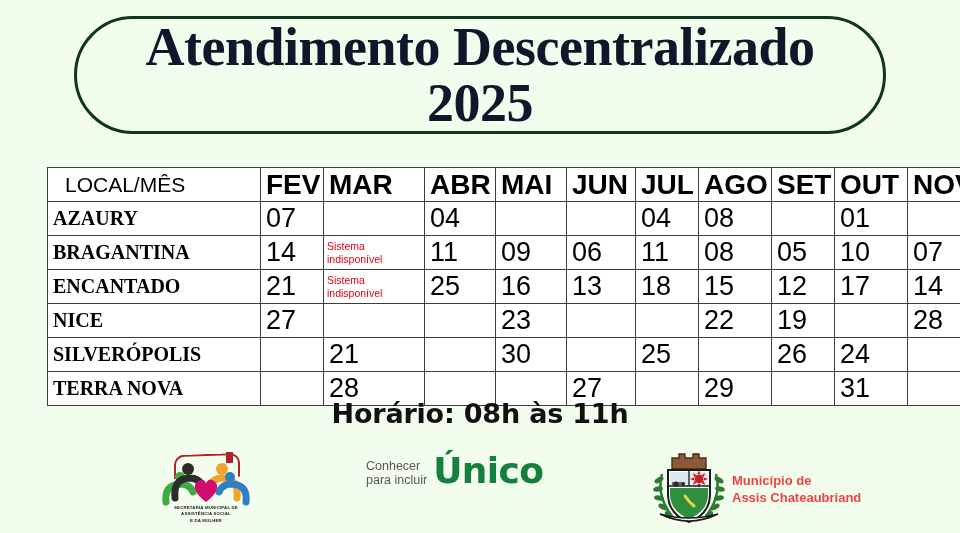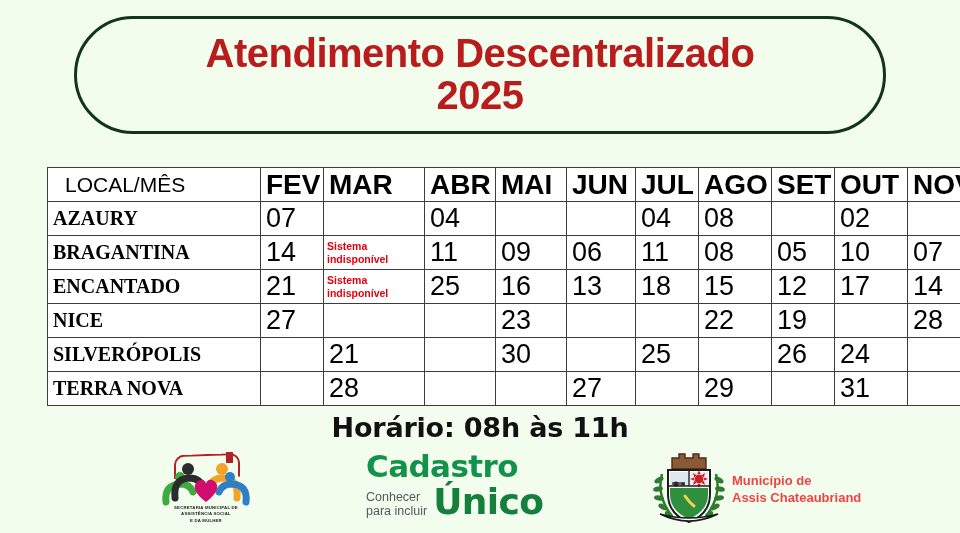--- a/index.html
+++ b/index.html
@@ -31,24 +31,24 @@
     height: 118px;
     box-sizing: border-box;
     border: 3px solid #12341c;
     border-radius: 60px;
     background: #f2fdee;
     display: flex;
     align-items: center;
     justify-content: center;
   }
   #title-text {
-    color: #b91c1c;
-    font-family: Liberation Sans, sans-serif;
-    font-weight: bold;
-    font-size: 40px;
+    color: #0f172a;
+    font-family: Liberation Serif, serif;
+    font-weight: bold;
+    font-size: 54px;
     line-height: 1.04;
     text-align: center;
     letter-spacing: -0.5px;
     white-space: pre-line;
     padding: 0 10px;
   }
 
   
   #schedule-table {
     position: absolute;
@@ -85,32 +85,32 @@
     font-weight: bold;
     font-family: Liberation Serif, serif;
   }
   #schedule-table tbody td.day-cell {
     font-size: 27px;
     font-weight: normal;
   }
   #schedule-table tbody td.unavailable-cell {
     color: #e2000f;
     font-size: 10.5px;
-    font-weight: bold;
+    font-weight: normal;
     line-height: 1.18;
     white-space: normal;
     padding: 0 3px;
     margin-top: 28px;
   }
 
   
   #horario {
     position: absolute;
     left: 0;
-    top: 412px;
+    top: 398px;
     width: 960px;
     text-align: center;
     font-family: "DejaVu Sans", sans-serif;
     font-weight: bold;
     font-size: 27px;
     color: #111111;
     letter-spacing: -0.2px;
   }
 
   
@@ -244,21 +244,21 @@
       <tr>
         <th class="row-label">AZAURY</th>
         <td class="day-cell">07</td>
         <td class="day-cell"></td>
         <td class="day-cell">04</td>
         <td class="day-cell"></td>
         <td class="day-cell"></td>
         <td class="day-cell">04</td>
         <td class="day-cell">08</td>
         <td class="day-cell"></td>
-        <td class="day-cell">02</td>
+        <td class="day-cell">01</td>
         <td class="day-cell"></td>
 
       </tr>
 
       <tr>
         <th class="row-label">BRAGANTINA</th>
         <td class="day-cell">14</td>
         <td class="unavailable-cell">Sistema indisponível</td>
         <td class="day-cell">11</td>
         <td class="day-cell">09</td>
@@ -358,21 +358,20 @@
 
           <path d="M50 50 C38 41 36 33 42 29 C46 26 50 29 50 32 C50 29 54 26 58 29 C64 33 62 41 50 50 Z" fill="#cf0d6e"></path>
         </svg>
       </div>
       <div id="secretaria-caption">SECRETARIA MUNICIPAL DE
 ASSISTÊNCIA SOCIAL
 E DA MULHER</div>
     </div>
 
     <div class="logo-block" id="logo-cadastro">
-      <div id="cadastro-word">Cadastro</div>
       <div id="cadastro-lower">
         <div id="cadastro-tagline">Conhecer
 para incluir</div>
         <div id="cadastro-unico">Único</div>
       </div>
     </div>
 
     <div class="logo-block" id="logo-municipio">
       <svg id="brasao" viewBox="0 0 78 76">
 

